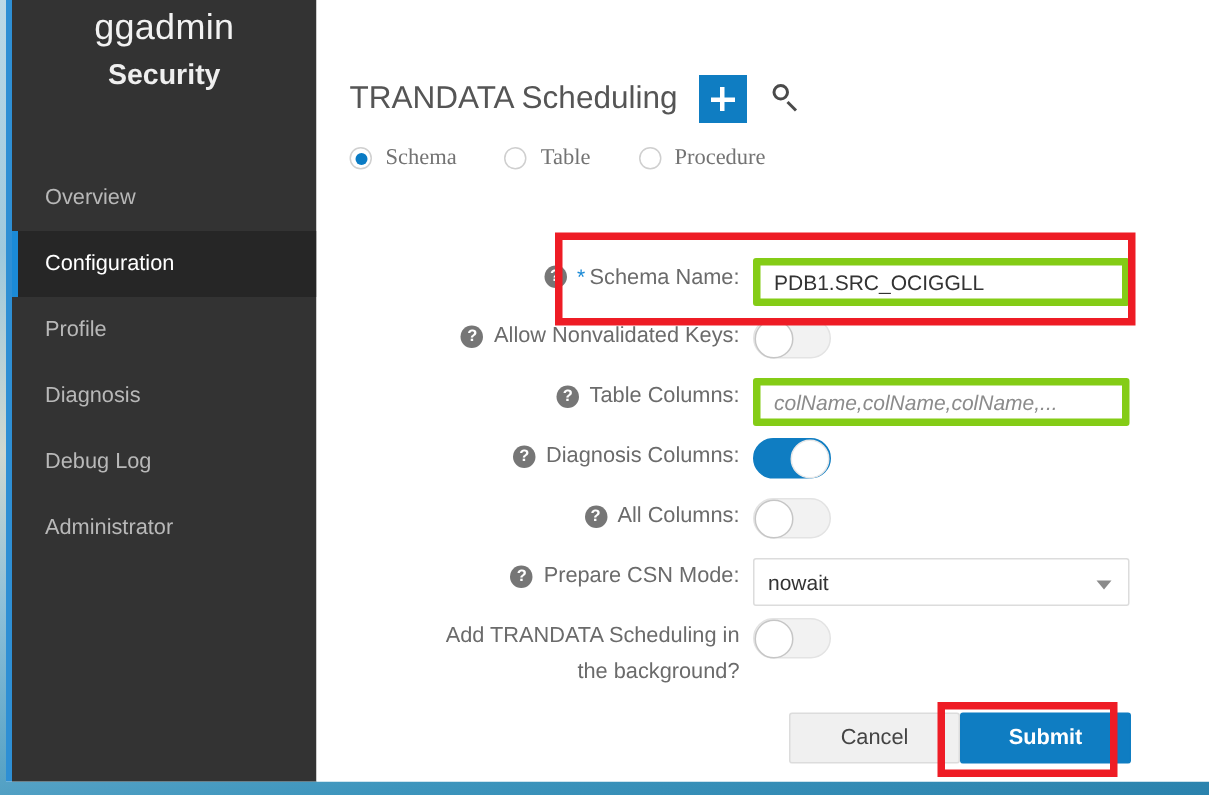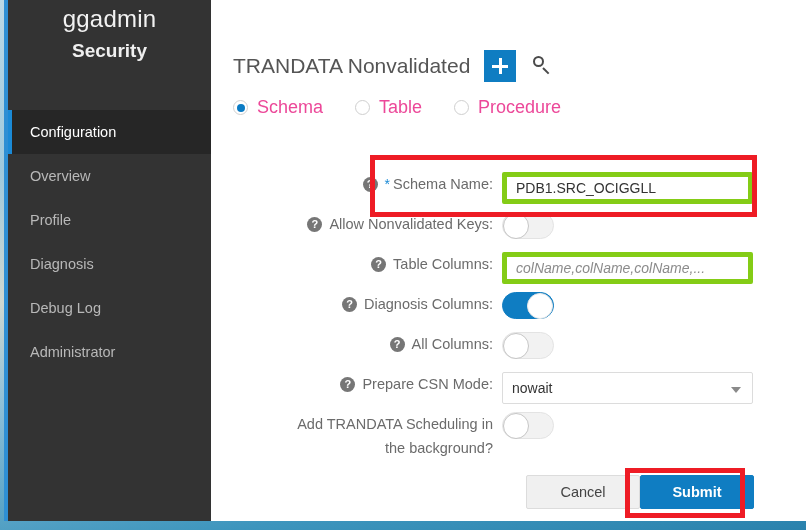--- a/index.html
+++ b/index.html
@@ -175,23 +175,24 @@
   .radio-opt.selected .radio-dot::after {
     content: "";
     position: absolute;
     left: 2.5px; top: 2.5px;
     width: 8px; height: 8px;
     border-radius: 50%;
     background: #0a7bc4;
   }
   .radio-label {
     margin-left: 9px;
-    color: #ec4899;
-    font-size: 18px;
+    color: #737373;
+    font-size: 15px;
     white-space: nowrap;
+    font-family: Liberation Serif, serif;
   }
 
   
   #form {
     position: absolute;
     left: 0;
     top: 0;
     width: 599px;
     height: 521px;
   }
@@ -363,33 +364,33 @@
 <div id="root">
 
   <div id="window">
 
     <div id="sidebar">
       <div class="brand-wrap">
         <div class="brand-name">ggadmin</div>
         <div class="brand-sub">Security</div>
       </div>
       <div id="nav">
+        <div class="nav-item">Overview</div>
         <div class="nav-item active">Configuration</div>
-        <div class="nav-item">Overview</div>
         <div class="nav-item">Profile</div>
         <div class="nav-item">Diagnosis</div>
         <div class="nav-item">Debug Log</div>
         <div class="nav-item">Administrator</div>
       </div>
     </div>
 
     <div id="content">
 
       <div class="page-head">
-        <div class="page-title">TRANDATA Nonvalidated</div>
+        <div class="page-title">TRANDATA Scheduling</div>
         <div class="add-btn"></div>
         <div class="search-icon">
           <span class="ring"></span>
             <span class="handle"></span>
         </div>
       </div>
 
       <div class="radio-row">
         <div class="radio-opt selected">
           <span class="radio-dot"></span>

